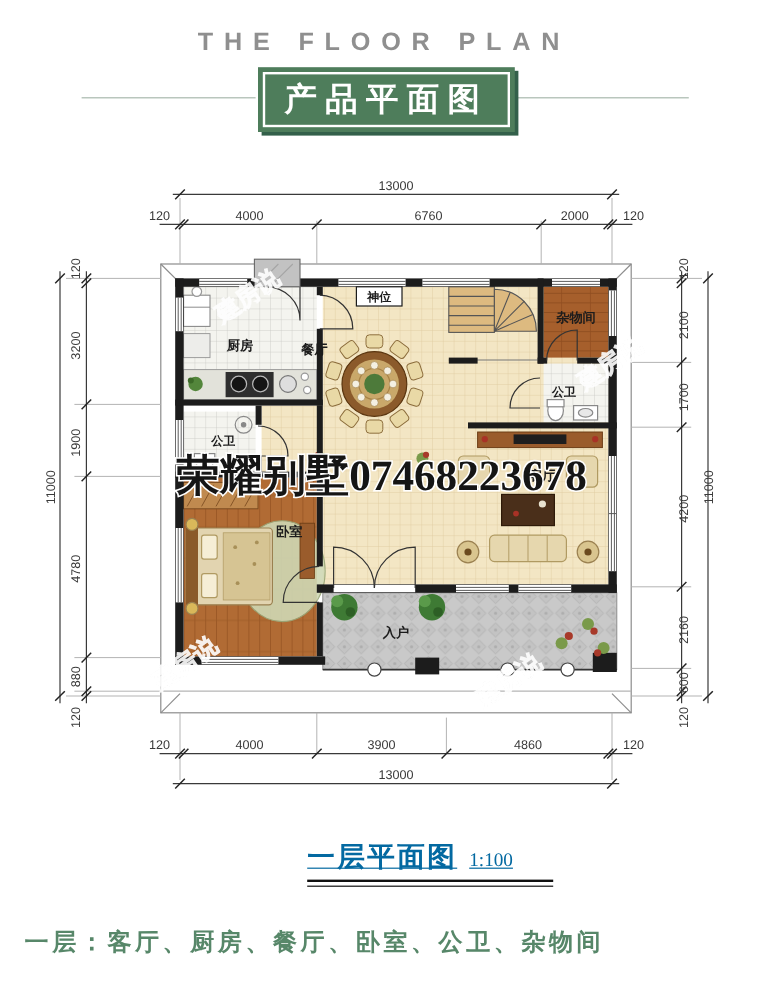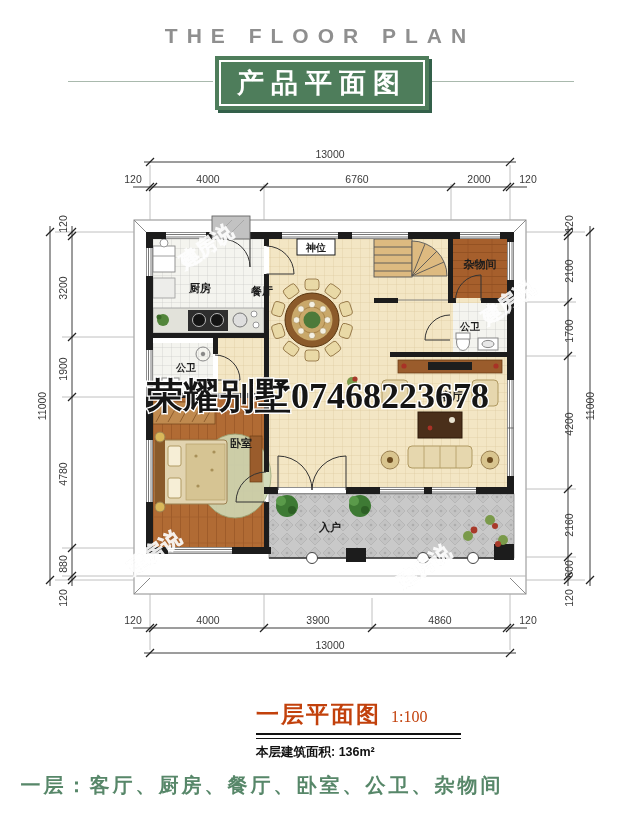--- a/index.html
+++ b/index.html
@@ -9,21 +9,21 @@
             font-size:21px;color:#8f8f8f;letter-spacing:9px;font-weight:600;}
   .hline{position:absolute;top:81px;height:1px;background:#a9b9ad;}
   .hline.left{left:68px;width:145px;}
   .hline.right{left:427px;width:147px;}
   .green-box{position:absolute;top:56px;left:215px;background:#4e7d5b;padding:4px;
              box-shadow:3px 3px 0 #33604a;}
   .green-box .inner{border:2px solid #ffffff;padding:3px 16px;color:#ffffff;
              font-size:27px;font-weight:700;letter-spacing:7px;white-space:nowrap;text-align:center;}
   .plan-svg{position:absolute;top:140px;left:0;}
   .caption{position:absolute;top:699px;left:256px;width:210px;}
-  .caption-line1{white-space:nowrap;color:#c2410c;}
+  .caption-line1{white-space:nowrap;color:#0369a1;text-decoration:underline;}
   .caption-title{font-size:23px;font-weight:700;letter-spacing:2px;}
   .caption-scale{font-size:16px;font-family:"Liberation Serif","DejaVu Serif",serif;margin-left:10px;}
   .caption-rule{margin-top:3px;width:205px;height:3px;border-top:2px solid #111;border-bottom:1px solid #111;}
   .caption-area{margin-top:5px;font-size:12.5px;font-weight:700;color:#111;}
   .footer-line{position:absolute;top:772px;left:0;width:524px;text-align:center;
                font-size:20px;font-weight:600;color:#578769;letter-spacing:3px;}
   svg text{font-family:"Liberation Sans","DejaVu Sans",sans-serif;}
   .dim{font-size:10.5px;fill:#3a3a3a;}
   .room-label{font-size:11px;font-weight:700;fill:#1c1c1c;}
   .room-label-sm{font-size:10px;font-weight:700;fill:#1c1c1c;}
@@ -438,18 +438,17 @@
       <text class="wm-brand" transform="rotate(-35 428 432)" x="428" y="432">建房说</text>
       <text class="wm-main" x="318" y="268">荣耀别墅07468223678</text>
     </g>
   </svg>
 
   <div class="caption">
     <div class="caption-line1">
       <span class="caption-title">一层平面图</span><span class="caption-scale">1:100</span>
     </div>
     <div class="caption-rule"></div>
-    <div class="caption-area">本层建筑面积: 136m²</div>
   </div>
 
   <div class="footer-line">一层：客厅、厨房、餐厅、卧室、公卫、杂物间</div>
 
 </div>
 
 </body></html>

